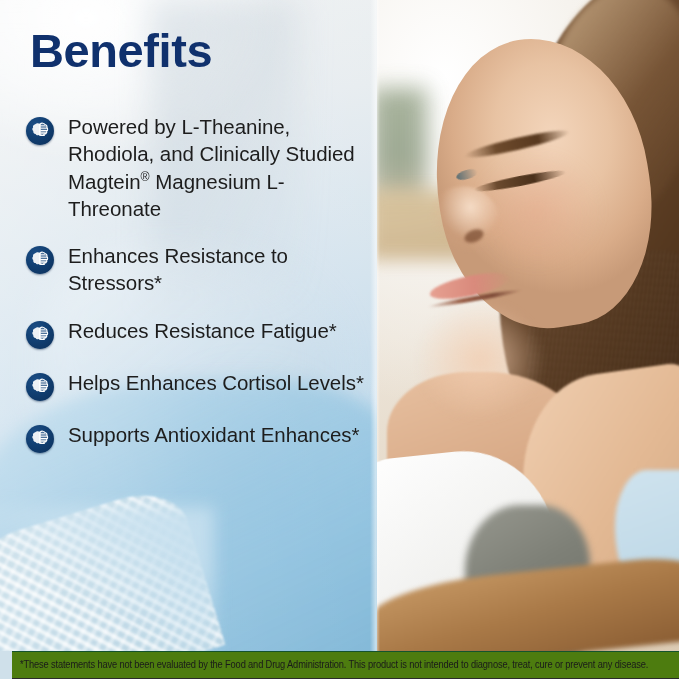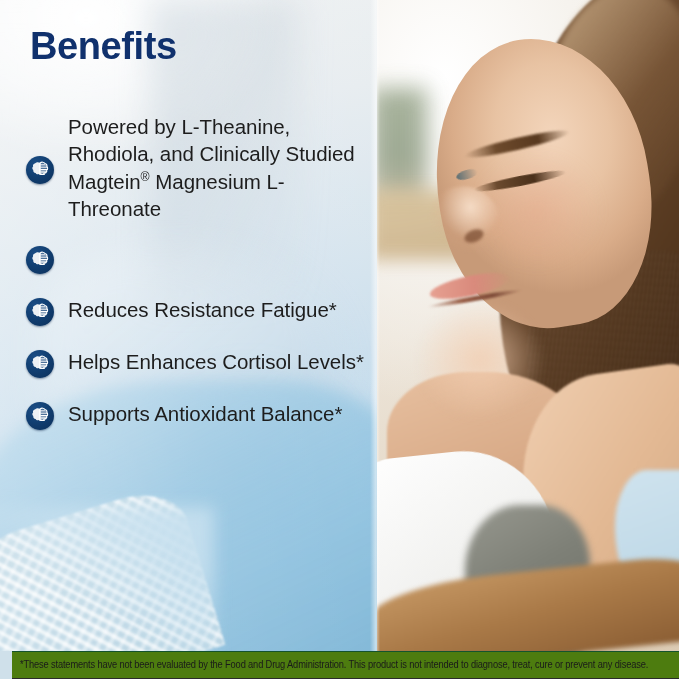--- a/index.html
+++ b/index.html
@@ -387,38 +387,38 @@
     left: 0;
     top: 0;
     width: 378px;
     height: 651px;
   }
   .title {
     position: absolute;
     left: 30px;
     top: 27px;
     margin: 0;
-    font-size: 38px;
+    font-size: 47px;
     line-height: 1;
     font-weight: bold;
     letter-spacing: -0.4px;
     color: #10316d;
   }
   .benefit-list {
     position: absolute;
     left: 26px;
     top: 113px;
     width: 340px;
     margin: 0;
     padding: 0;
     list-style: none;
   }
   .benefit-item {
     display: flex;
-    align-items: center;
+    align-items: flex-start;
     gap: 14px;
     margin-bottom: 20px;
   }
   .benefit-item:last-child { margin-bottom: 0; }
 
   .brain-icon {
     flex: 0 0 auto;
     width: 28px;
     height: 28px;
     margin-top: 4px;
@@ -532,20 +532,21 @@
         <span class="brain-icon">
           <svg width="20" height="20" viewBox="0 0 20 20" aria-hidden="true">
             <g fill="none" stroke="#ffffff" stroke-width="1.05" stroke-linecap="round">
               <path d="M10 3.1c-1.5-1.5-4-1.2-5 .5-1.5.2-2.3 1.6-1.9 2.9-1.1 1-1 2.8.2 3.6-.4 1.5.7 3 2.3 3 .6 1.2 2.2 1.6 3.3.8.4.3.8.4 1.1.4z" fill="#ffffff" fill-opacity=".92" stroke="none"></path>
               <path d="M10 3.1c1.5-1.5 4-1.2 5 .5 1.5.2 2.3 1.6 1.9 2.9 1.1 1 1 2.8-.2 3.6.4 1.5-.7 3-2.3 3-.6 1.2-2.2 1.6-3.3.8-.4.3-.8.4-1.1.4z"></path>
               <path d="M10.7 4.3h4.5M10.7 6.0h5.9M10.7 7.7h6.4M10.7 9.4h6.5M10.7 11.1h6.1M10.7 12.8h5.2M10.7 14.4h3.7"></path>
               <path d="M10 3.1v11.2"></path>
             </g>
           </svg>
         </span>
+        <span class="benefit-text">Enhances Resistance to Stressors*</span>
       </li>
 
       <li class="benefit-item">
         <span class="brain-icon">
           <svg width="20" height="20" viewBox="0 0 20 20" aria-hidden="true">
             <g fill="none" stroke="#ffffff" stroke-width="1.05" stroke-linecap="round">
               <path d="M10 3.1c-1.5-1.5-4-1.2-5 .5-1.5.2-2.3 1.6-1.9 2.9-1.1 1-1 2.8.2 3.6-.4 1.5.7 3 2.3 3 .6 1.2 2.2 1.6 3.3.8.4.3.8.4 1.1.4z" fill="#ffffff" fill-opacity=".92" stroke="none"></path>
               <path d="M10 3.1c1.5-1.5 4-1.2 5 .5 1.5.2 2.3 1.6 1.9 2.9 1.1 1 1 2.8-.2 3.6.4 1.5-.7 3-2.3 3-.6 1.2-2.2 1.6-3.3.8-.4.3-.8.4-1.1.4z"></path>
               <path d="M10.7 4.3h4.5M10.7 6.0h5.9M10.7 7.7h6.4M10.7 9.4h6.5M10.7 11.1h6.1M10.7 12.8h5.2M10.7 14.4h3.7"></path>
               <path d="M10 3.1v11.2"></path>
@@ -573,21 +574,21 @@
         <span class="brain-icon">
           <svg width="20" height="20" viewBox="0 0 20 20" aria-hidden="true">
             <g fill="none" stroke="#ffffff" stroke-width="1.05" stroke-linecap="round">
               <path d="M10 3.1c-1.5-1.5-4-1.2-5 .5-1.5.2-2.3 1.6-1.9 2.9-1.1 1-1 2.8.2 3.6-.4 1.5.7 3 2.3 3 .6 1.2 2.2 1.6 3.3.8.4.3.8.4 1.1.4z" fill="#ffffff" fill-opacity=".92" stroke="none"></path>
               <path d="M10 3.1c1.5-1.5 4-1.2 5 .5 1.5.2 2.3 1.6 1.9 2.9 1.1 1 1 2.8-.2 3.6.4 1.5-.7 3-2.3 3-.6 1.2-2.2 1.6-3.3.8-.4.3-.8.4-1.1.4z"></path>
               <path d="M10.7 4.3h4.5M10.7 6.0h5.9M10.7 7.7h6.4M10.7 9.4h6.5M10.7 11.1h6.1M10.7 12.8h5.2M10.7 14.4h3.7"></path>
               <path d="M10 3.1v11.2"></path>
             </g>
           </svg>
         </span>
-        <span class="benefit-text">Supports Antioxidant Balance*</span>
+        <span class="benefit-text">Supports Antioxidant Enhances*</span>
       </li>
     </ul>
   </div>
 
   <div class="disclaimer">
     <span>*These statements have not been evaluated by the Food and Drug Administration. This product is not intended to diagnose, treat, cure or prevent any disease.</span>
   </div>
 
 </div>
 

